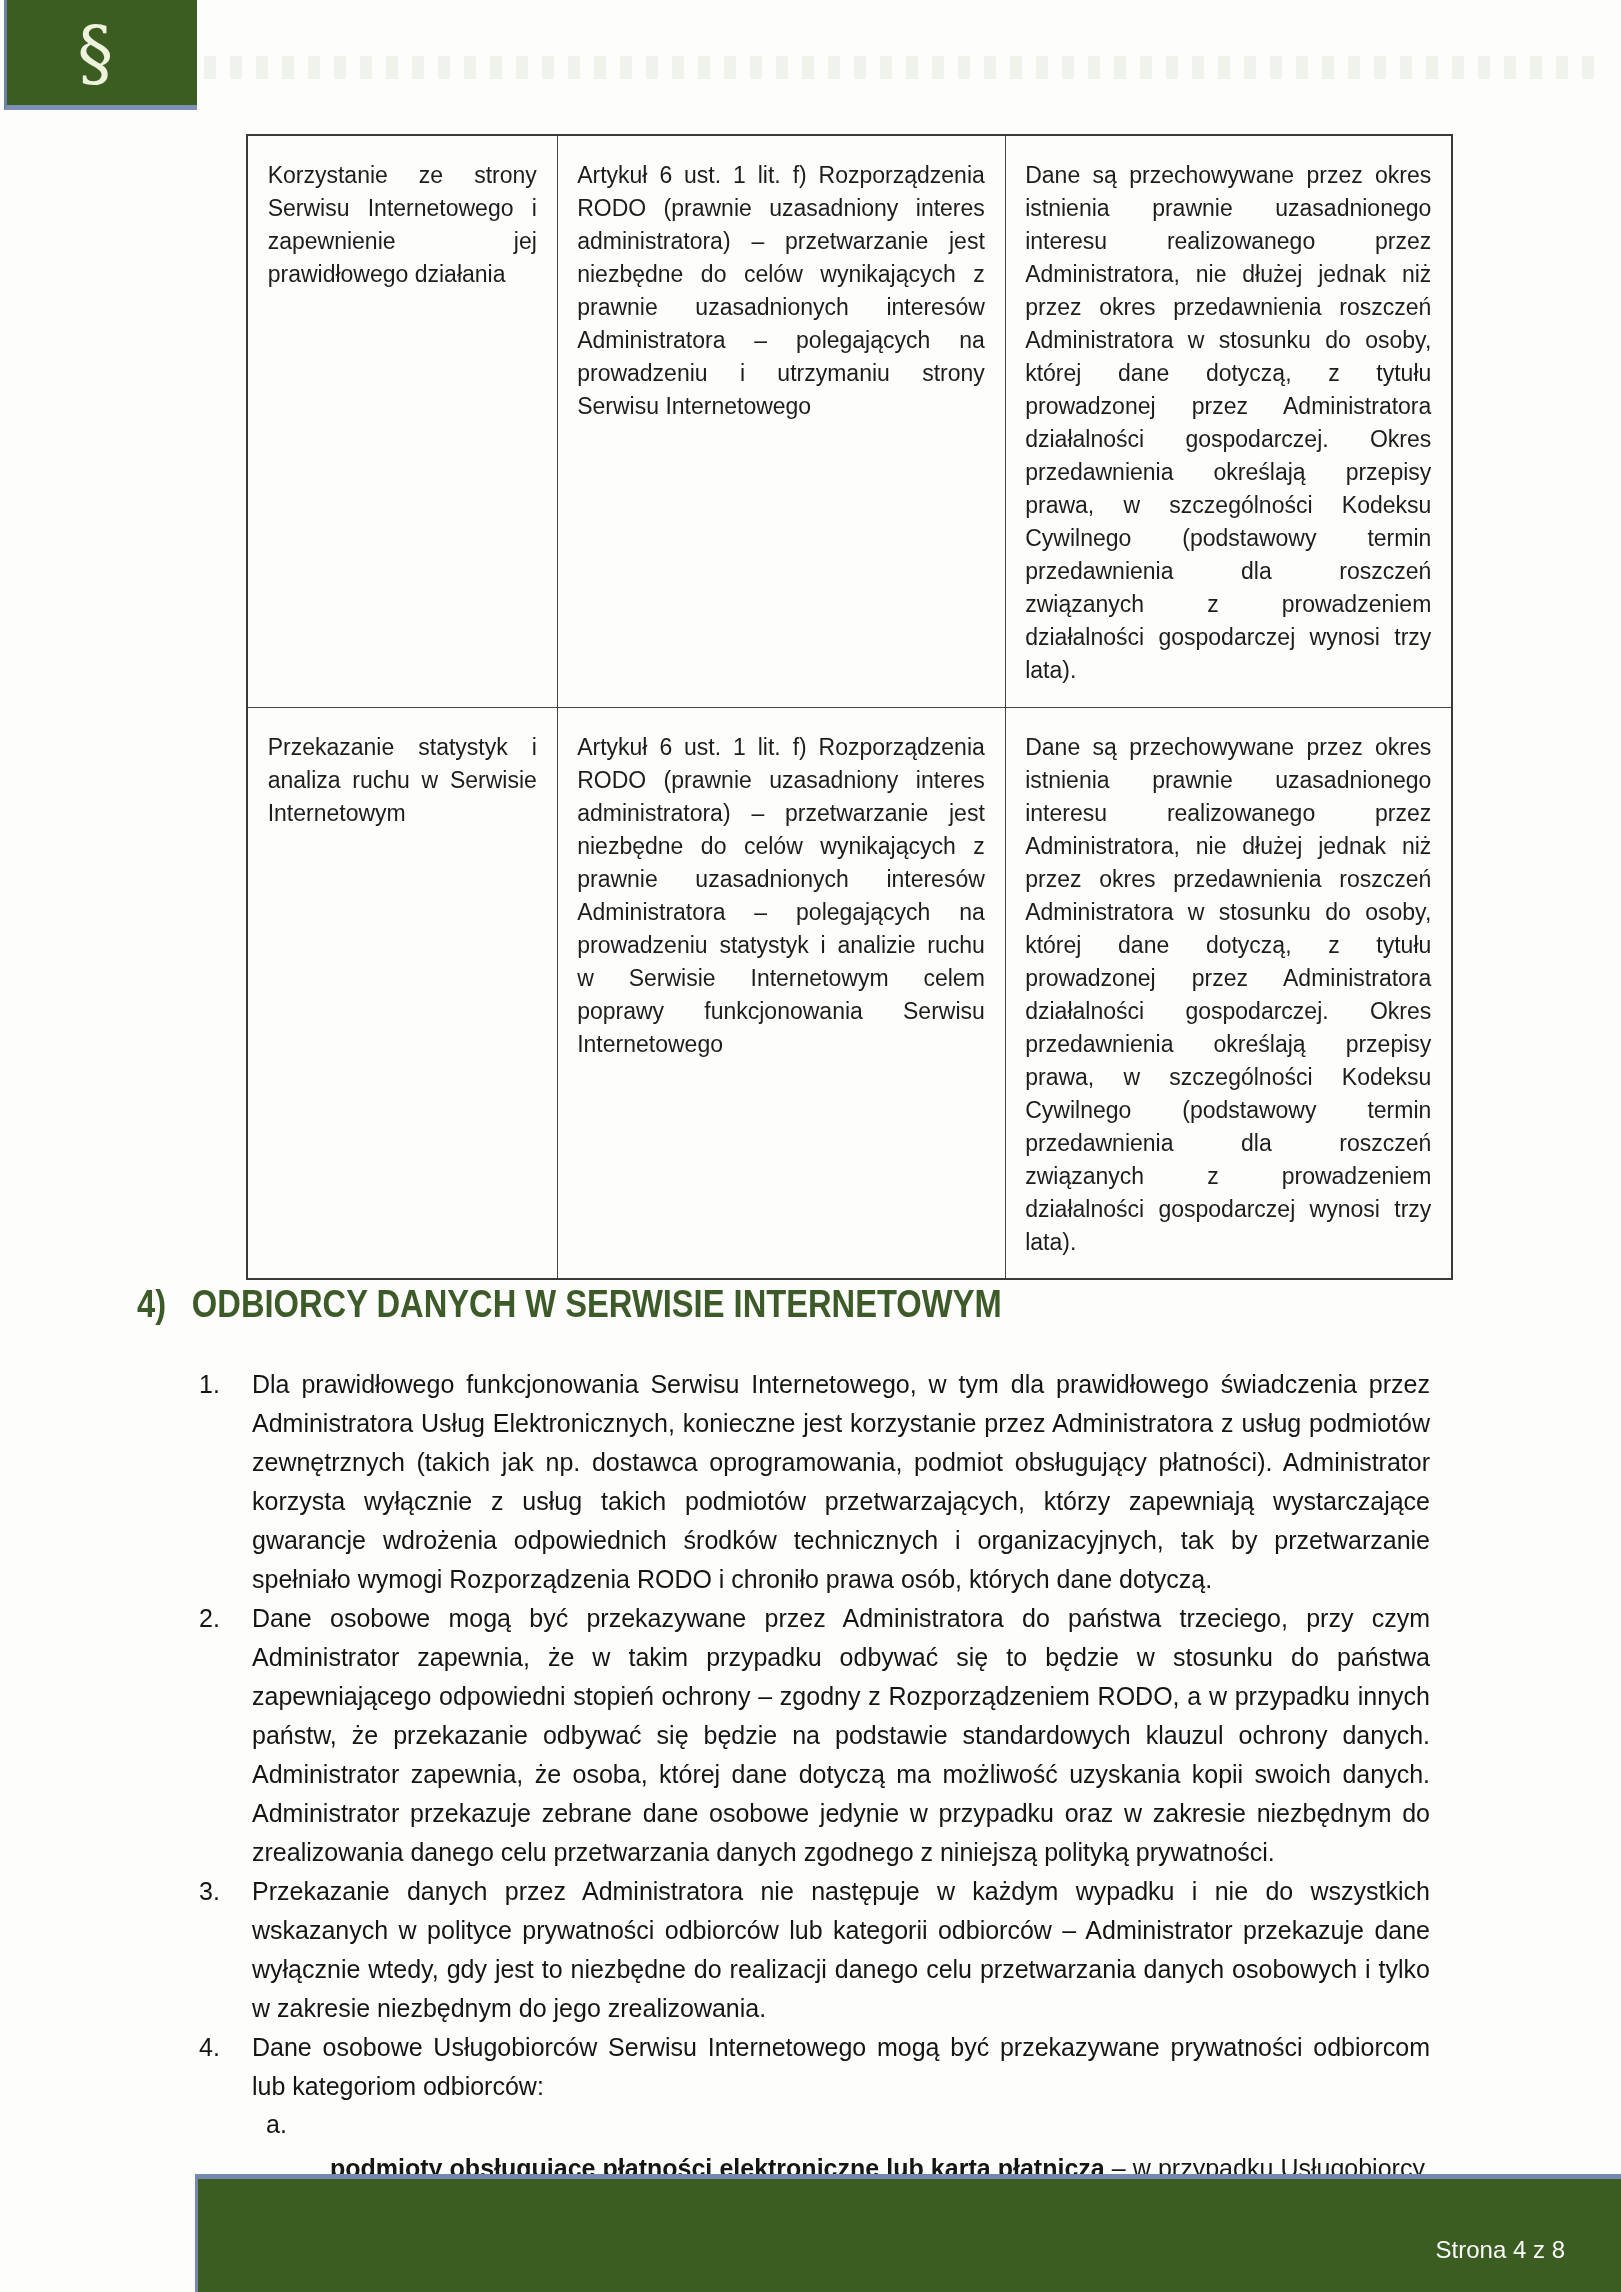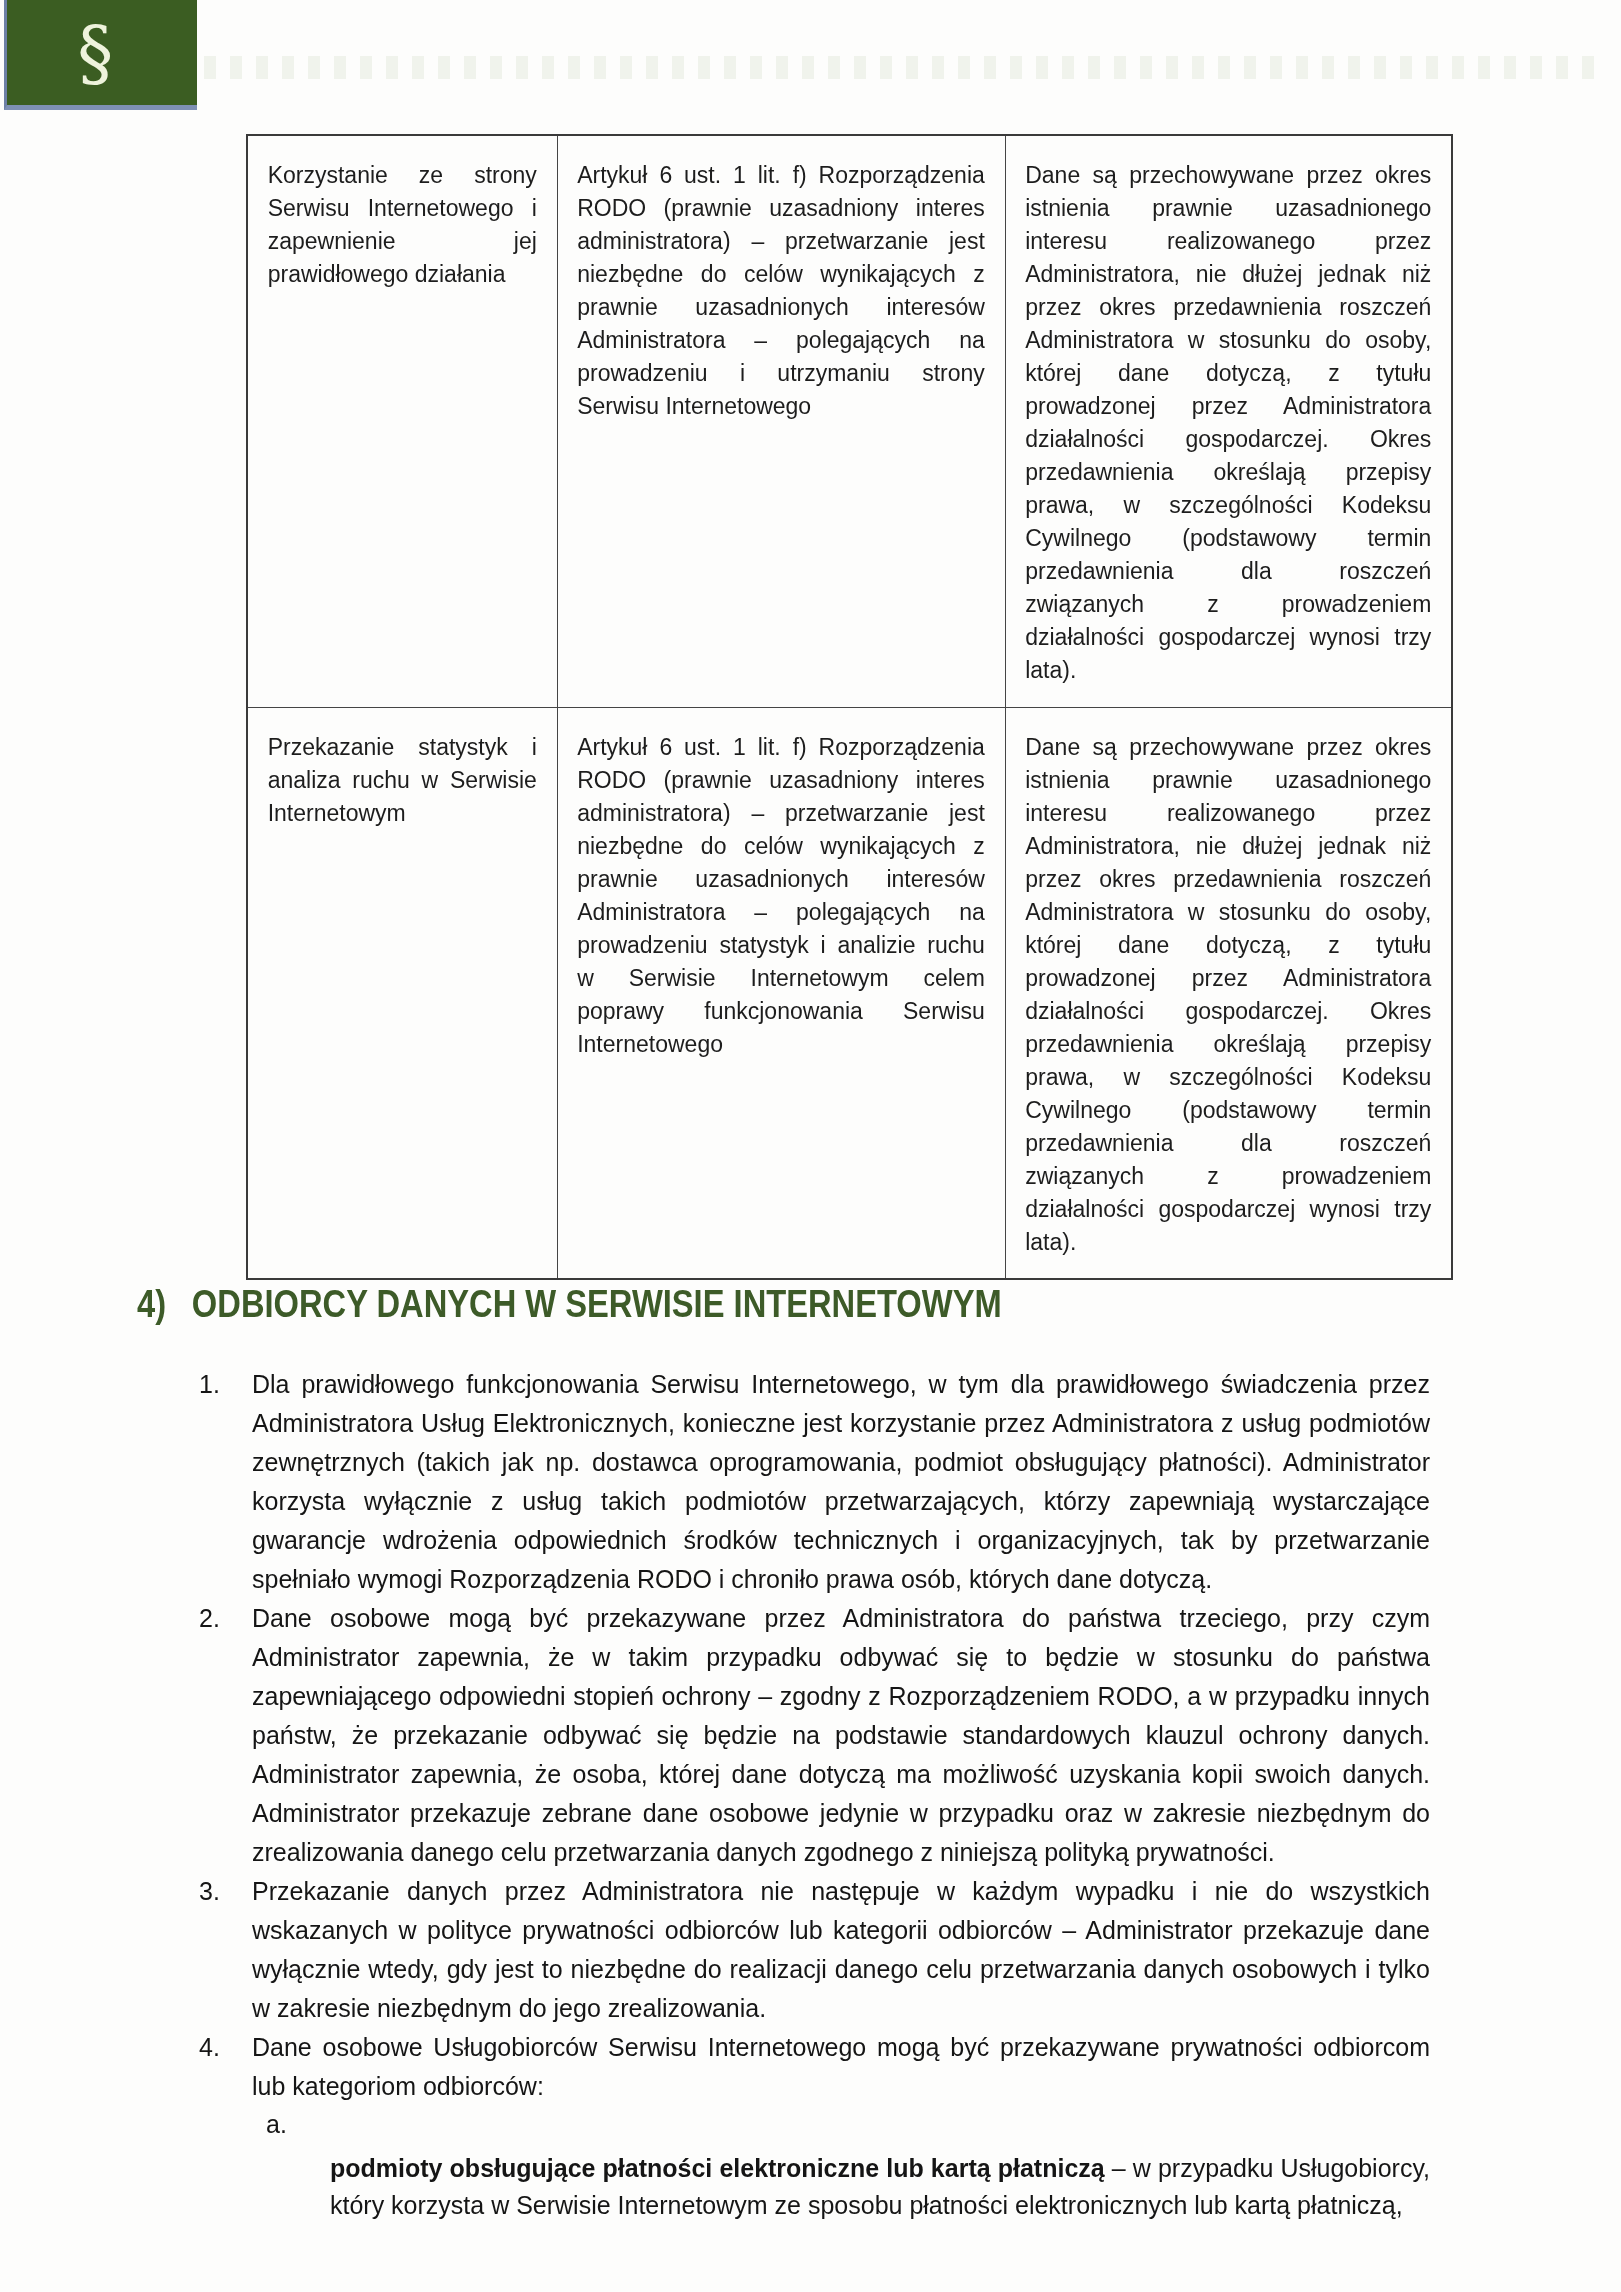--- a/index.html
+++ b/index.html
@@ -135,15 +135,18 @@
     <div class="list-item">
       <span class="num">4.</span>
       <div class="txt">Dane osobowe Usługobiorców Serwisu Internetowego mogą być przekazywane prywatności odbiorcom lub kategoriom odbiorców:</div>
     </div>
     <div class="sub-item">
       <span class="letter">a.</span>
       <div class="txt"><b>podmioty obsługujące płatności elektroniczne lub kartą płatniczą</b><span> – w przypadku Usługobiorcy, który korzysta w Serwisie Internetowym ze sposobu płatności elektronicznych lub kartą płatniczą,</span></div>
     </div>
   </div>
 
+  <div class="footer">
+    <span class="page-num">Strona 4 z 8</span>
+  </div>
 
 </div>
 
 
 </body></html>

